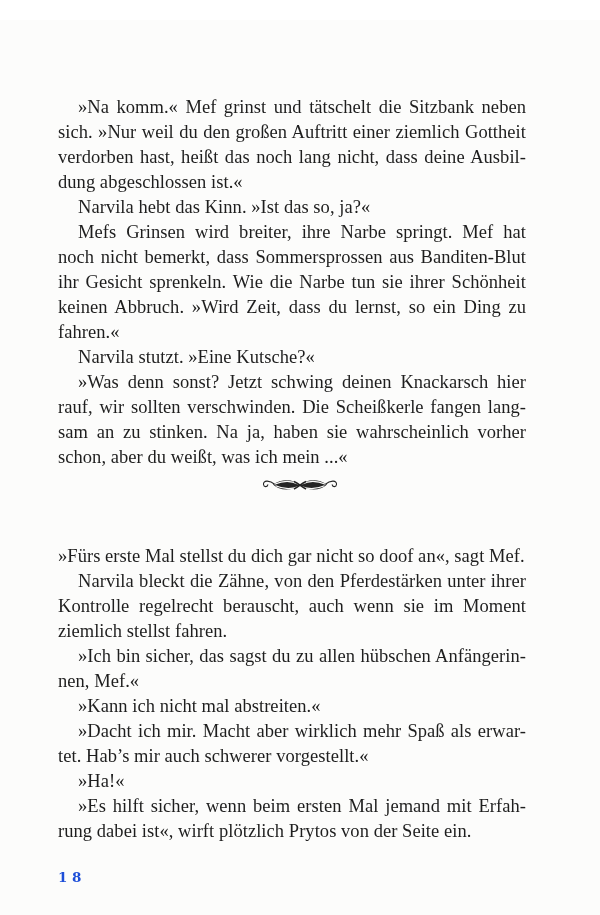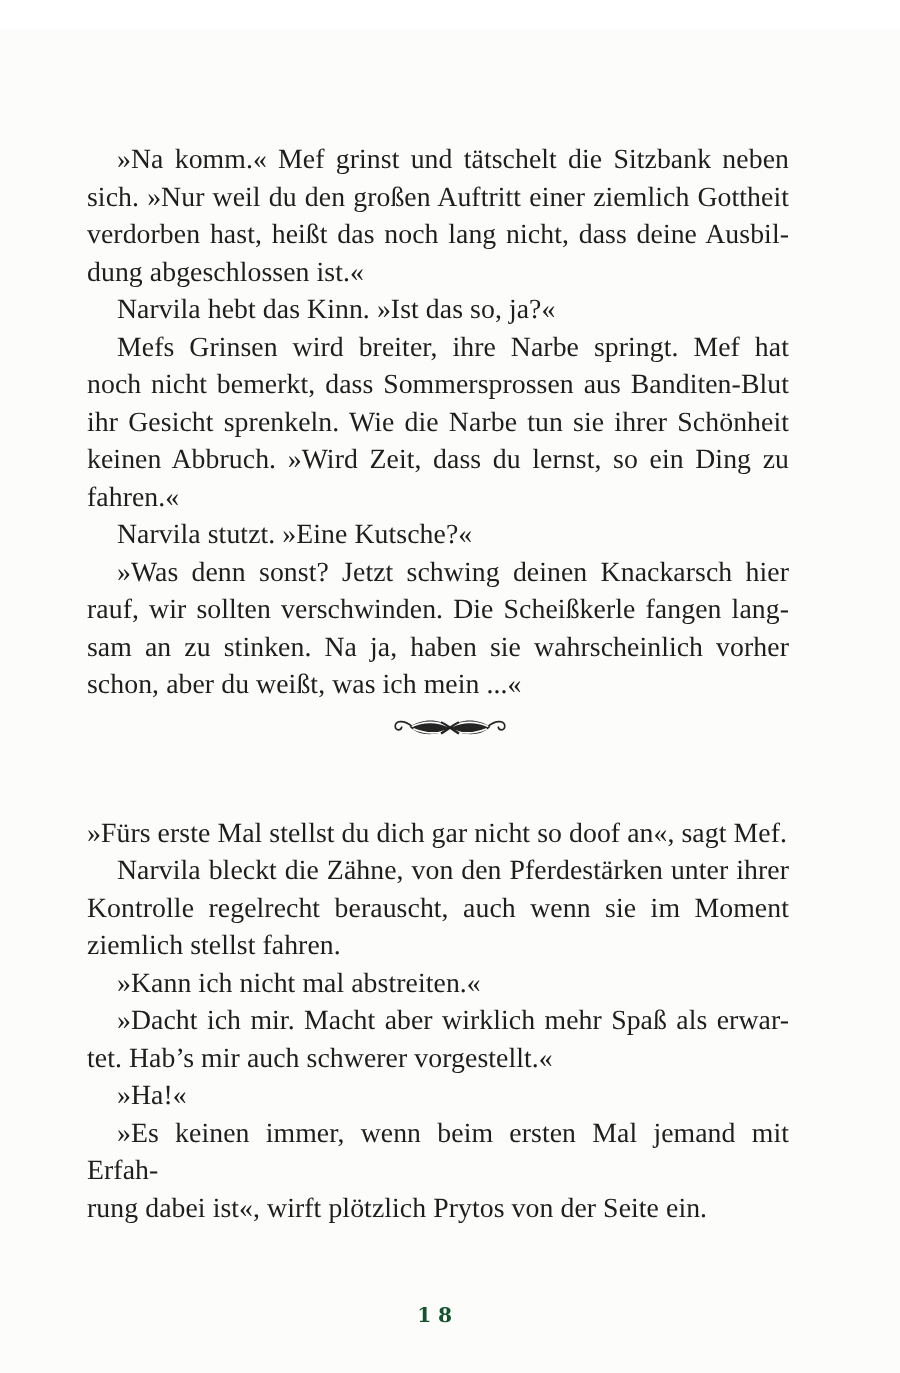--- a/index.html
+++ b/index.html
@@ -45,26 +45,26 @@
     left: 0;
     width: 600px;
     height: 30px;
     text-align: center;
   }
   .pagenum {
     position: absolute;
     top: 849px;
     left: 58px;
     width: 468px;
-    text-align: center;
+    text-align: left;
     font-family: "DejaVu Serif", serif;
     font-weight: bold;
     font-size: 13.5px;
     letter-spacing: 4.5px;
-    color: #14532d;
+    color: #1d4ed8;
   }
 </style>
 </head>
 <body>
 
 <div class="page">
 
   <div class="textblock" id="top-text">
       <div class="paragraph">
         <div class="line indent">»Na komm.« Mef grinst und tätschelt die Sitzbank neben</div>
@@ -117,30 +117,34 @@
   <div class="textblock" id="bottom-text">
       <div class="paragraph">
         <div class="line last">»Fürs erste Mal stellst du dich gar nicht so doof an«, sagt Mef.</div>
       </div>
       <div class="paragraph">
         <div class="line indent">Narvila bleckt die Zähne, von den Pferdestärken unter ihrer</div>
         <div class="line">Kontrolle regelrecht berauscht, auch wenn sie im Moment</div>
         <div class="line last">ziemlich stellst fahren.</div>
       </div>
       <div class="paragraph">
+        <div class="line indent">»Ich bin sicher, das sagst du zu allen hübschen Anfängerin-</div>
+        <div class="line last">nen, Mef.«</div>
+      </div>
+      <div class="paragraph">
         <div class="line last indent">»Kann ich nicht mal abstreiten.«</div>
       </div>
       <div class="paragraph">
         <div class="line indent">»Dacht ich mir. Macht aber wirklich mehr Spaß als erwar-</div>
         <div class="line last">tet. Hab’s mir auch schwerer vorgestellt.«</div>
       </div>
       <div class="paragraph">
         <div class="line last indent">»Ha!«</div>
       </div>
       <div class="paragraph">
-        <div class="line indent">»Es keinen immer, wenn beim ersten Mal jemand mit Erfah-</div>
+        <div class="line indent">»Es hilft sicher, wenn beim ersten Mal jemand mit Erfah-</div>
         <div class="line last">rung dabei ist«, wirft plötzlich Prytos von der Seite ein.</div>
       </div>
     </div>
 
   <div class="pagenum">18</div>
 
 </div>
 
 </body></html>

